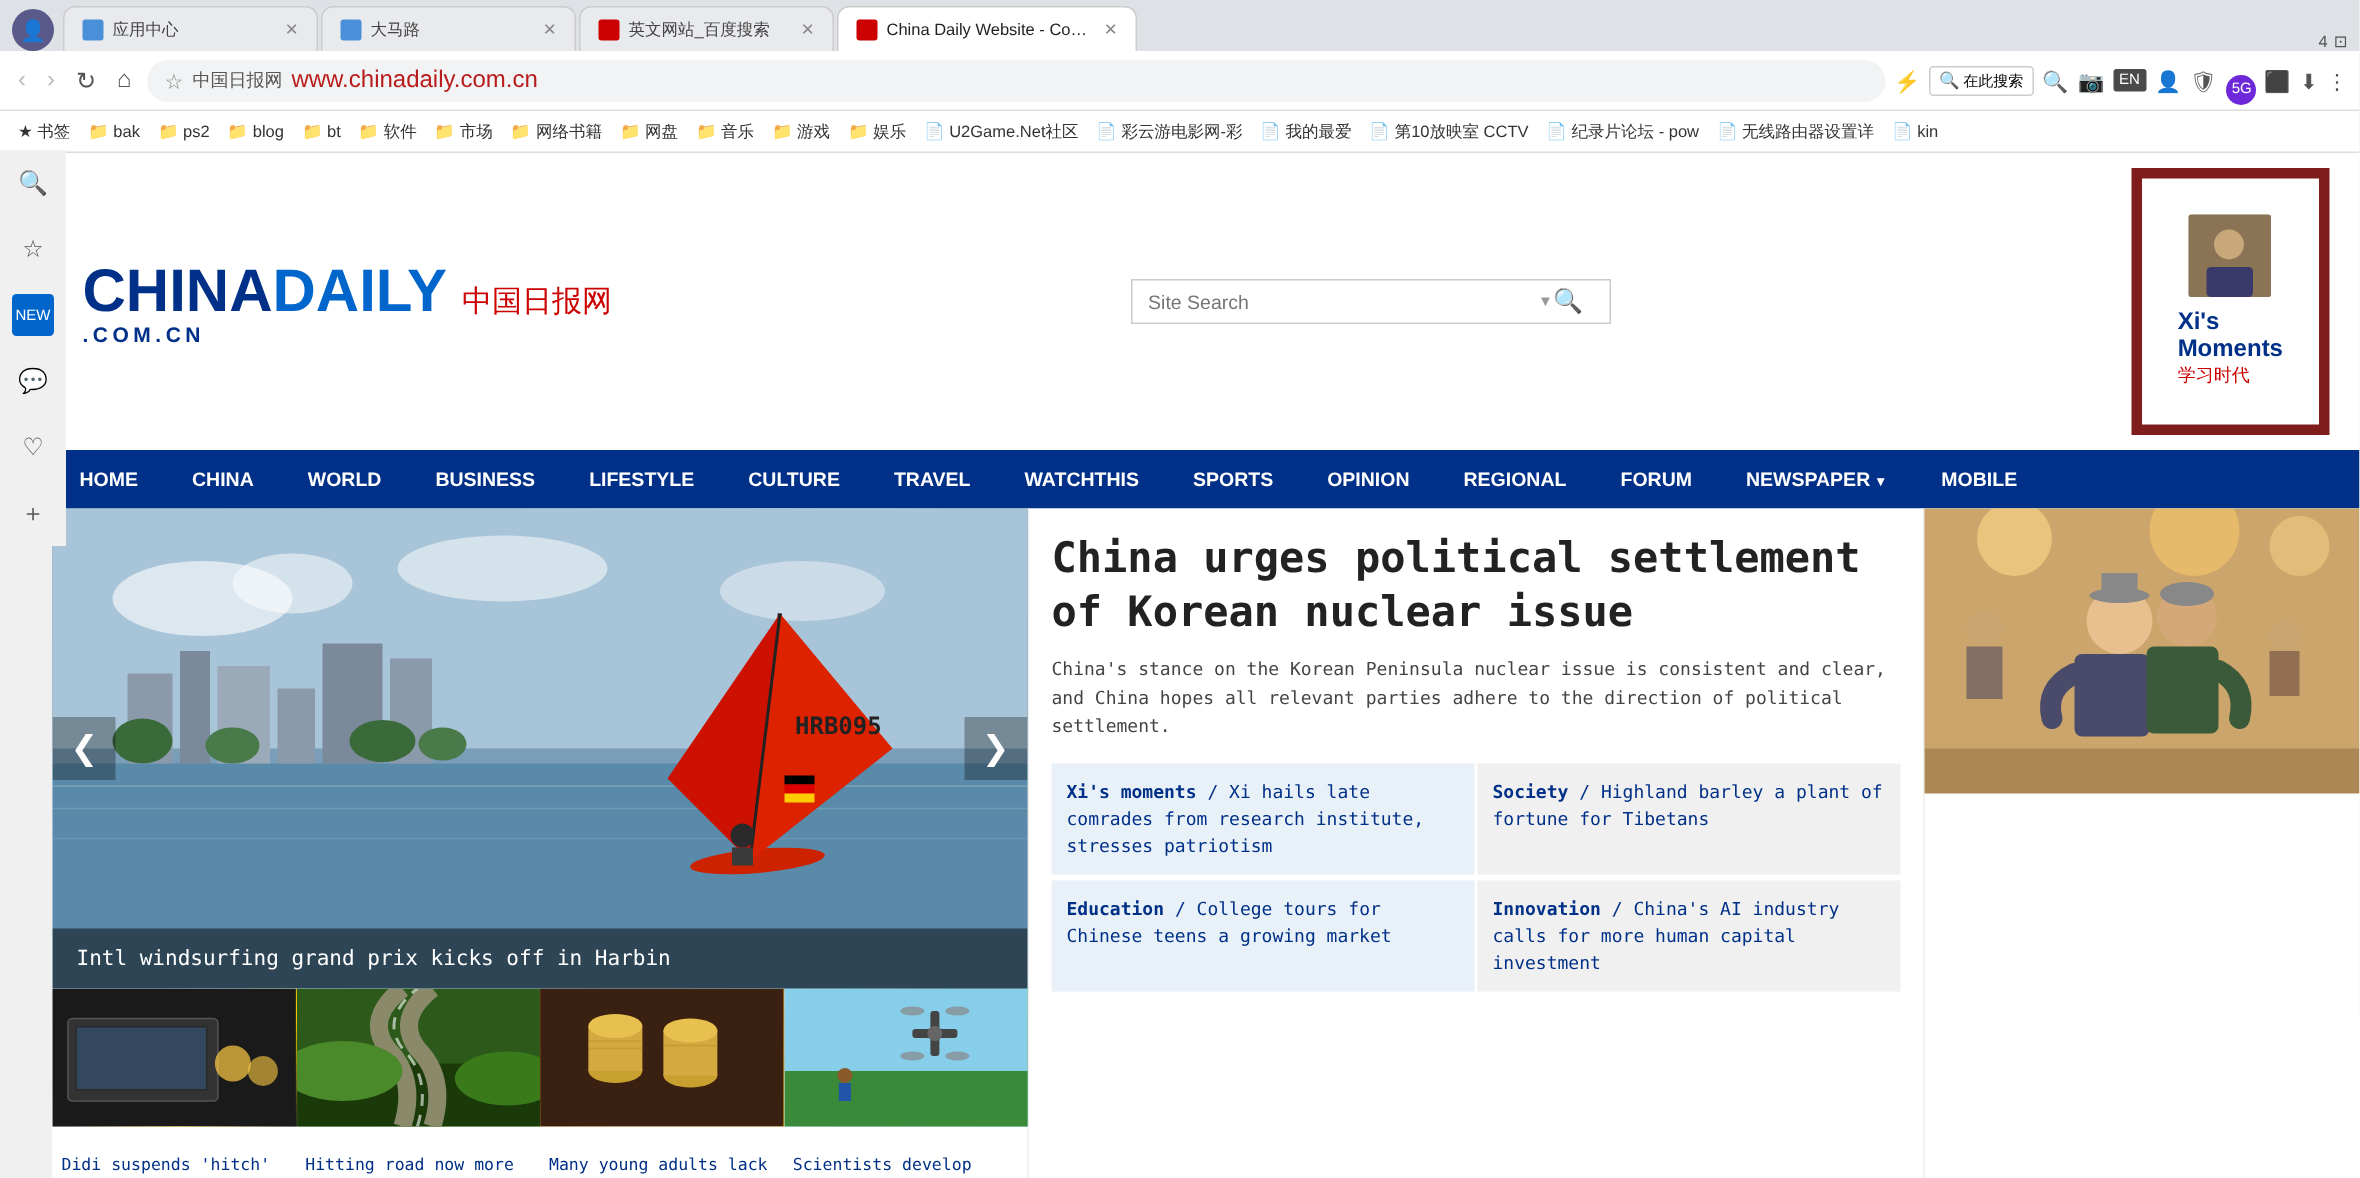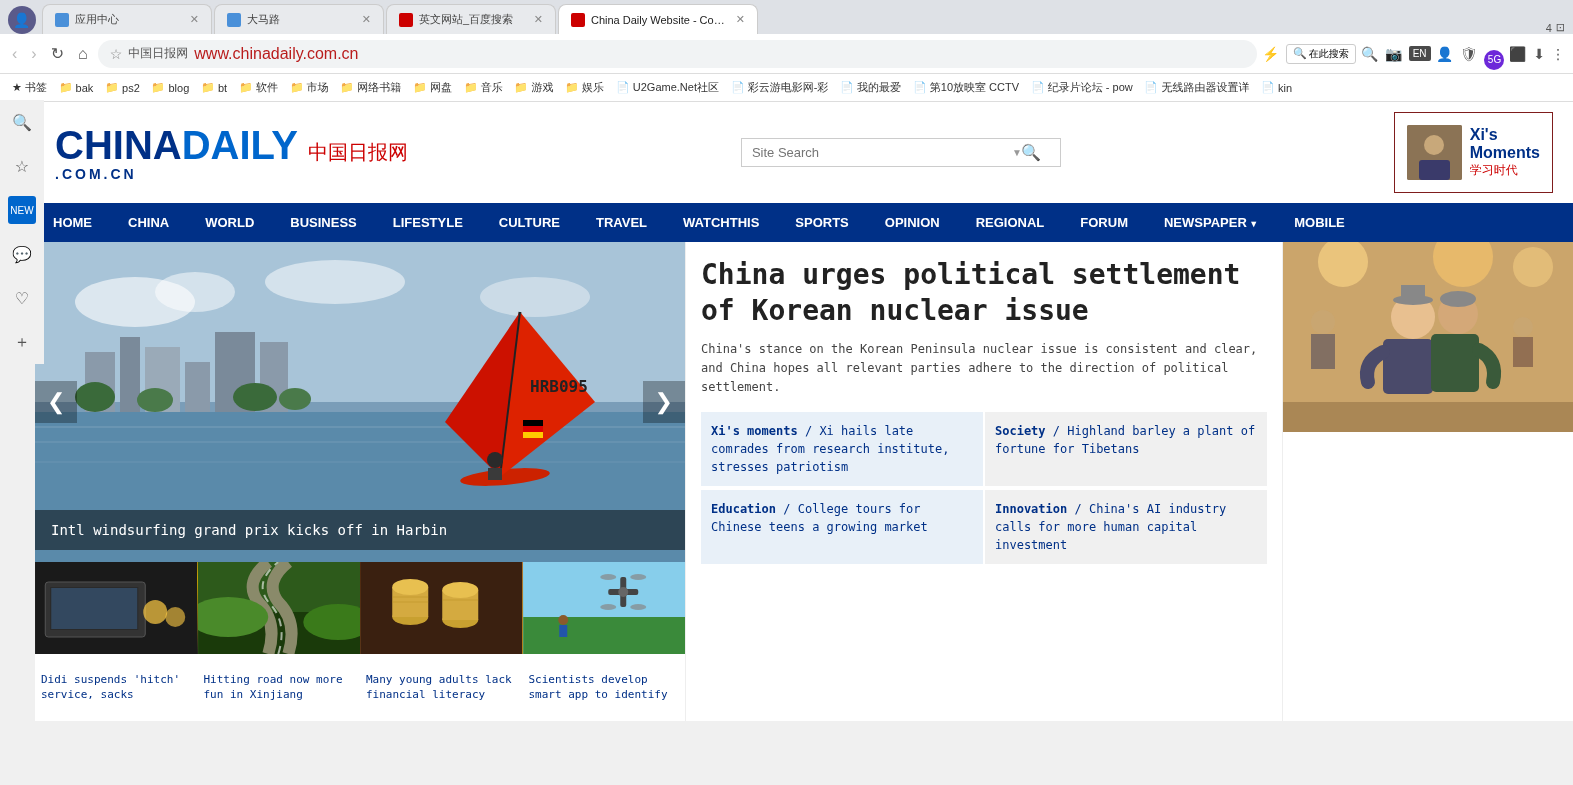--- a/index.html
+++ b/index.html
@@ -33,34 +33,34 @@
     .logo-area { display: flex; align-items: center; }
 
     .search-bar { display: flex; align-items: center; border: 1px solid #ccc; padding: 4px 10px; width: 320px; }
     .search-input { border: none; outline: none; font-size: 13px; color: #999; width: 260px; }
     .search-btn { background: none; border: none; font-size: 16px; cursor: pointer; color: #666; }
     .region-links { display: flex; flex-direction: column; font-size: 12px; }
     .region-row { display: flex; gap: 10px; color: #555; }
     .region-link { color: #555; text-decoration: none; cursor: pointer; }
     .sign-in { color: #555; font-size: 12px; cursor: pointer; text-decoration: underline; }
 
-    .xi-moments { display: flex; align-items: center; gap: 8px; border: 1px solid #7f1d1d; padding: 12px; }
+    .xi-moments { display: flex; align-items: center; gap: 8px; border: 7px solid #7f1d1d; padding: 24px; flex-direction: column; }
     .xi-img { width: 55px; height: 55px; background: #8b7355; border-radius: 2px; display: flex; align-items: center; justify-content: center; overflow: hidden; }
     .xi-text { font-size: 16px; font-weight: bold; color: #003087; }
     .xi-cn { font-size: 12px; color: #c00; }
 
     
     .main-nav { background: #003087; display: flex; align-items: center; padding: 0; }
     .nav-item { color: #fff; font-size: 13px; font-weight: bold; padding: 12px 18px; cursor: pointer; text-decoration: none; white-space: nowrap; }
     .nav-item.has-arrow::after { content: ' ▼'; font-size: 9px; }
 
     
     .hero-section { width: 650px; position: relative; flex-shrink: 0; }
     .hero-image { width: 650px; height: 320px; background: linear-gradient(135deg, #4a7a9b 0%, #6b9ab8 30%, #8fb8c8 50%, #5a8aa0 70%, #3d6b85 100%); position: relative; overflow: hidden; display: flex; align-items: flex-end; }
-    .hero-caption { position: absolute; bottom: 12px; left: 0; right: 0; background: rgba(0,0,0,0.5); color: #fff; padding: 12px 16px; font-size: 14px; font-family: monospace; }
+    .hero-caption { position: absolute; bottom: 0; left: 0; right: 0; background: rgba(0,0,0,0.5); color: #fff; padding: 12px 16px; font-size: 14px; font-family: monospace; }
     .hero-prev, .hero-next { position: absolute; top: 50%; transform: translateY(-50%); background: rgba(0,0,0,0.3); color: #fff; border: none; font-size: 22px; cursor: pointer; padding: 8px 12px; z-index: 10; }
     .hero-prev { left: 0; }
     .hero-next { right: 0; }
 
     
     .thumbs-row { display: flex; gap: 0; }
     .thumb-item { flex: 1; cursor: pointer; }
     .thumb-img { width: 100%; height: 92px; object-fit: cover; background: #888; }
     .thumb-img.t1 { background: linear-gradient(135deg, #2c2c2c 0%, #444 40%, #ffcc00 70%, #222 100%); }
     .thumb-img.t2 { background: linear-gradient(135deg, #2d5a1b 0%, #4a8a2a 50%, #6aaa3a 100%); }

